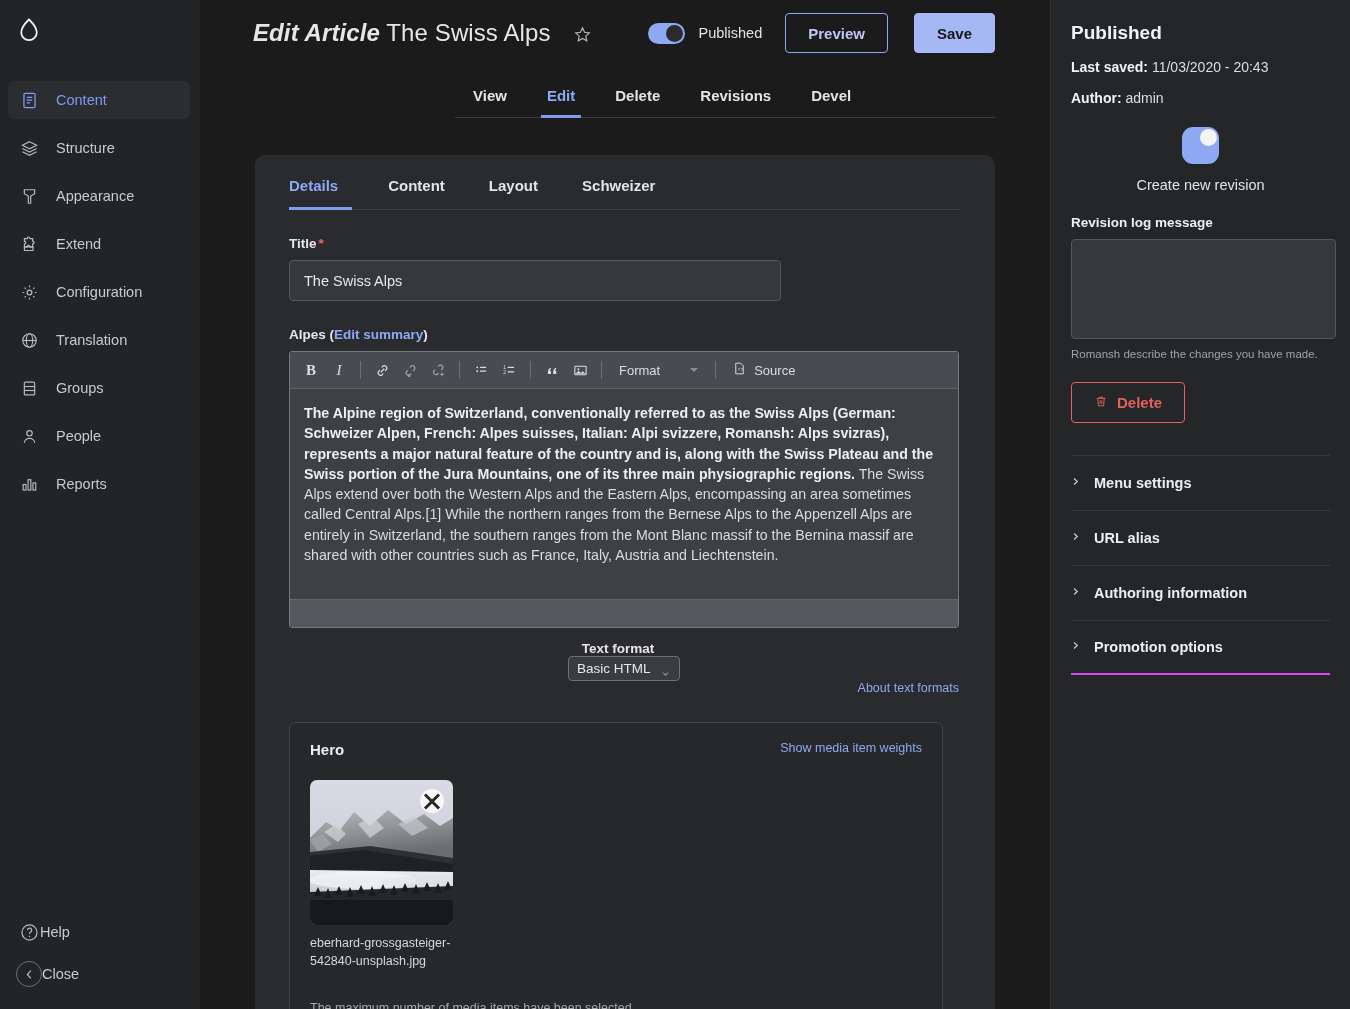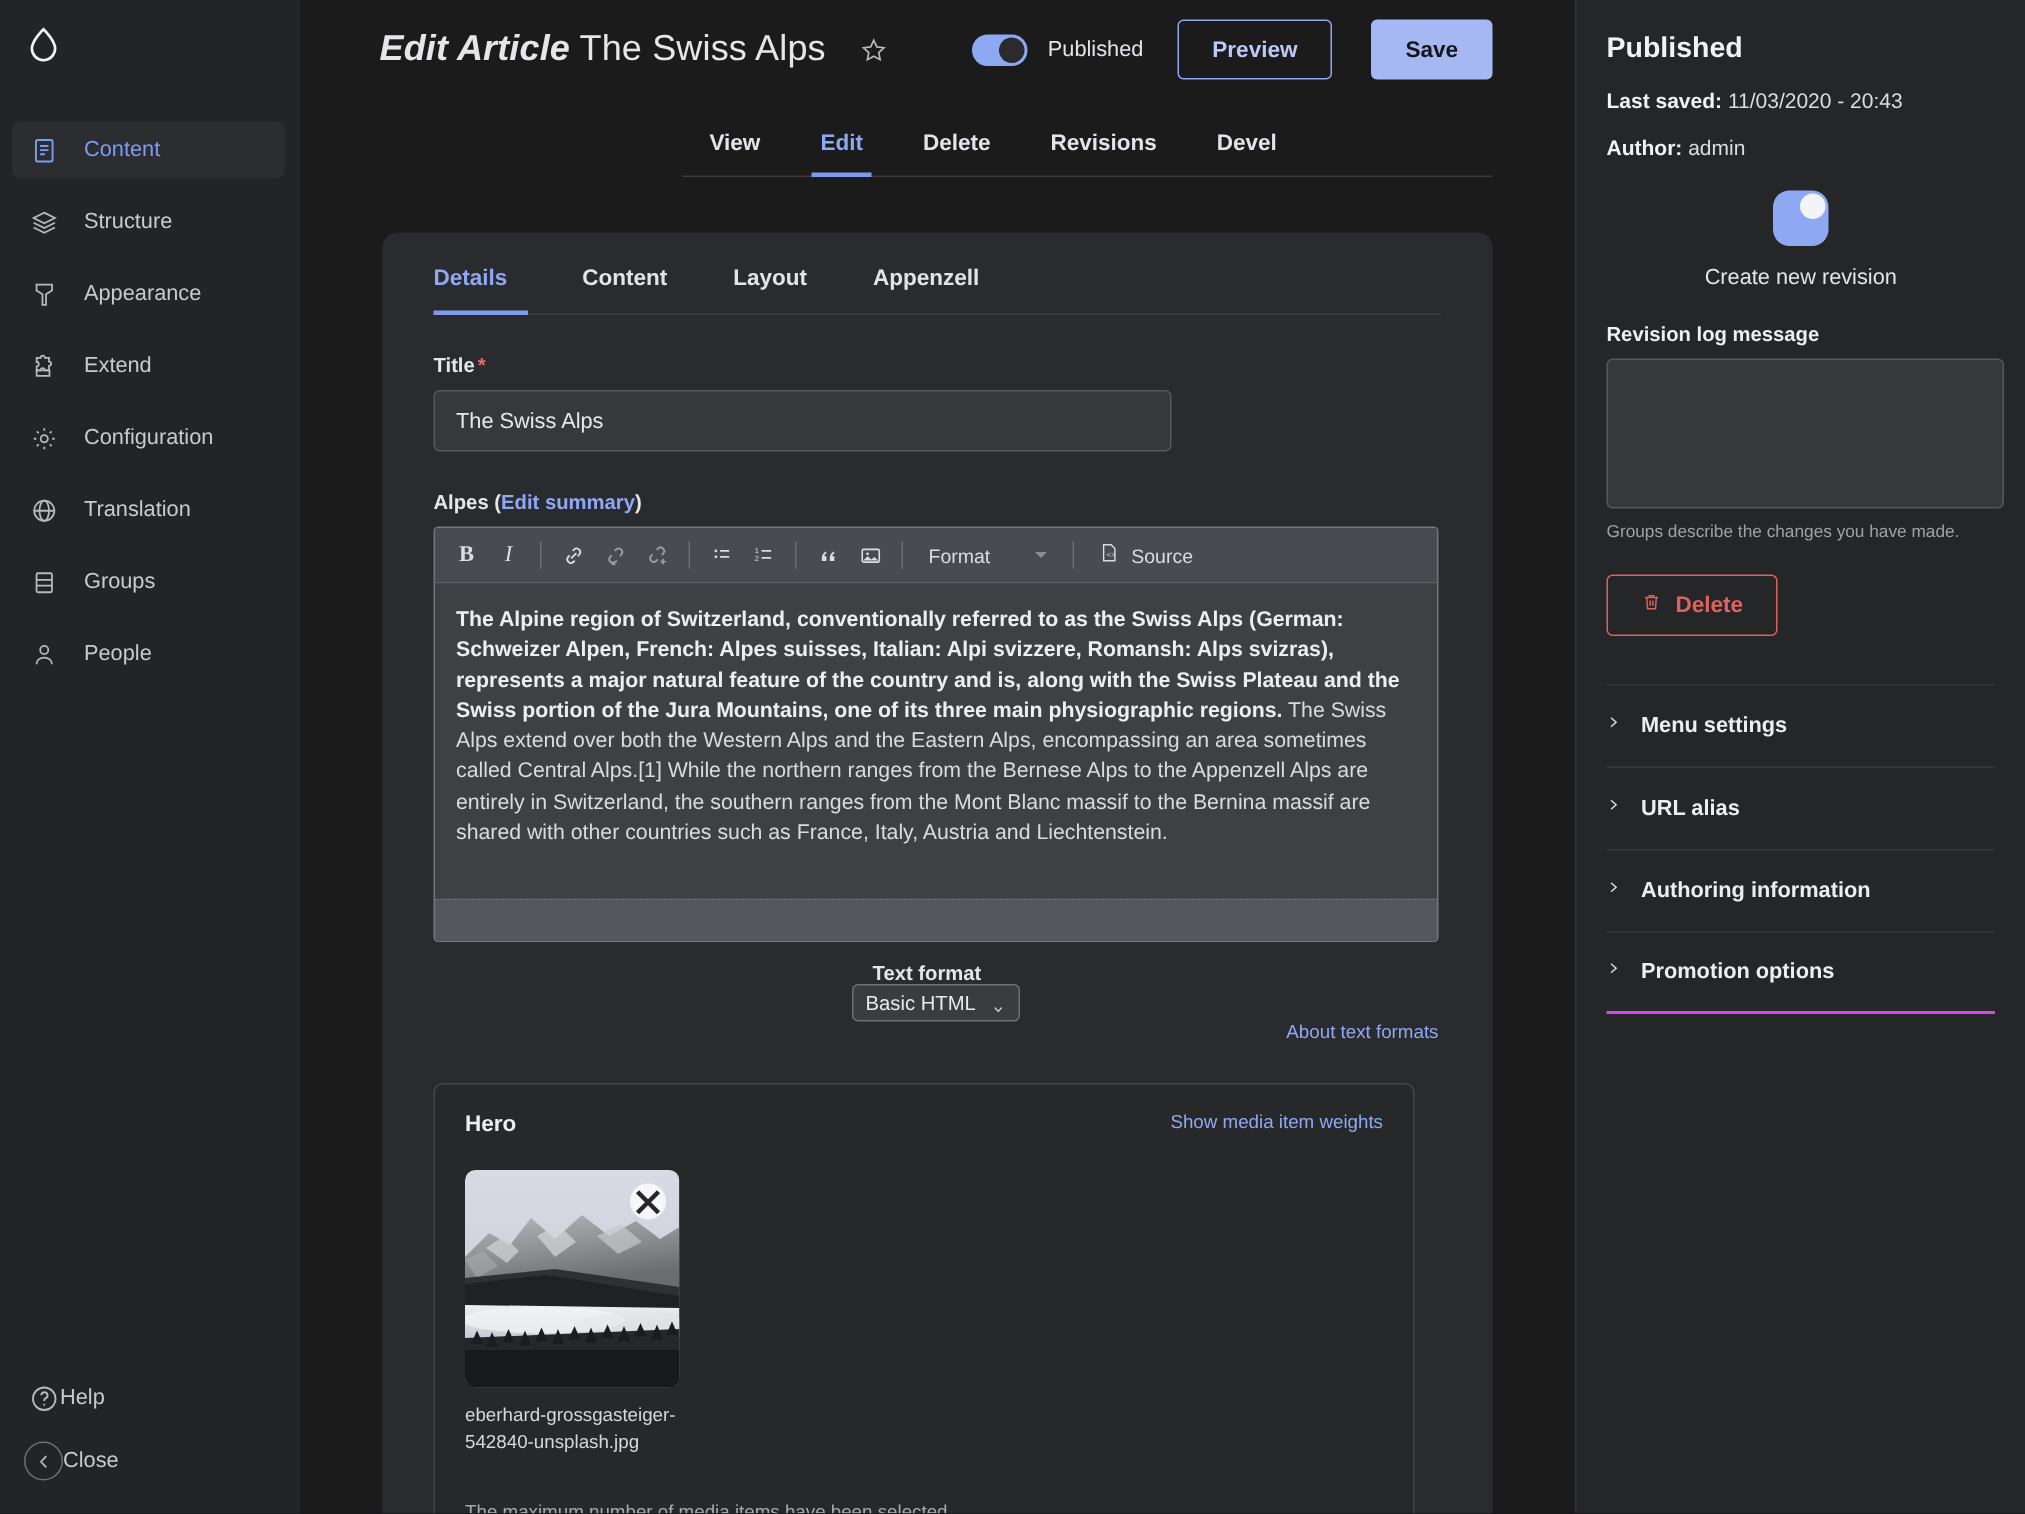--- a/index.html
+++ b/index.html
@@ -295,20 +295,30 @@
       </div>
       <div class="nav-item">
         <span class="ico">
           <svg viewBox="0 0 24 24" fill="none" stroke="#b7b9bd" stroke-width="1.5">
               <circle cx="12" cy="8" r="3.4"></circle>
               <path d="M5.5 20c0-3.4 2.9-5.6 6.5-5.6s6.5 2.2 6.5 5.6"></path>
             </svg>
         </span>
         <span class="nav-label">People</span>
       </div>
+      <div class="nav-item">
+        <span class="ico">
+          <svg viewBox="0 0 24 24" fill="none" stroke="#b7b9bd" stroke-width="1.5">
+              <rect x="4" y="12" width="3.5" height="7"></rect>
+              <rect x="10.2" y="6" width="3.5" height="13"></rect>
+              <rect x="16.4" y="10" width="3.5" height="9"></rect>
+            </svg>
+        </span>
+        <span class="nav-label">Reports</span>
+      </div>
     </nav>
 
     <div class="sidebar-bottom">
       <div class="bottom-item">
         <span class="circ">
           <svg viewBox="0 0 24 24" fill="none" stroke="#b7b9bd" stroke-width="1.4">
               <circle cx="12" cy="12" r="8.6"></circle>
               <path d="M9.7 9.4a2.4 2.4 0 1 1 3.2 2.3c-.6.3-.9.8-.9 1.5v.5"></path>
               <circle cx="12" cy="16.6" r=".8" fill="#b7b9bd" stroke="none"></circle>
             </svg>
@@ -357,21 +367,21 @@
       <div class="tab">Devel</div>
     </div>
 
     <div class="content-scroll">
       <div class="card">
 
         <div class="subtabs">
           <div class="subtab active">Details</div>
           <div class="subtab">Content</div>
           <div class="subtab">Layout</div>
-          <div class="subtab">Appenzell</div>
+          <div class="subtab">Schweizer</div>
         </div>
 
         <div class="field">
           <label class="flabel">
             <span>Title</span><span class="req">*</span>
           </label>
           <input class="text-input" type="text" value="The Swiss Alps" style="">
         </div>
 
         <div class="field">
@@ -564,21 +574,21 @@
 
       <div class="rp-toggle-row">
         <div class="toggle-pill light-knob">
             <span class="knob"></span>
           </div>
         <span class="toggle-label">Create new revision</span>
       </div>
 
       <div class="rp-sub">Revision log message</div>
       <textarea class="rp-textarea" placeholder="" style=""></textarea>
-      <div class="rp-help">Groups describe the changes you have made.</div>
+      <div class="rp-help">Romansh describe the changes you have made.</div>
 
       <button class="btn-delete">
         <span>
           <svg width="14" height="15" viewBox="0 0 24 24" fill="none" stroke="#e0615f" stroke-width="1.7">
               <polyline points="4.5,6.5 19.5,6.5"></polyline>
               <path d="M9.5 6.5V4.5h5v2"></path>
               <path d="M6.5 6.5l1 13h9l1-13"></path>
               <line x1="10.5" y1="10" x2="10.5" y2="16"></line>
               <line x1="13.5" y1="10" x2="13.5" y2="16"></line>
             </svg>

